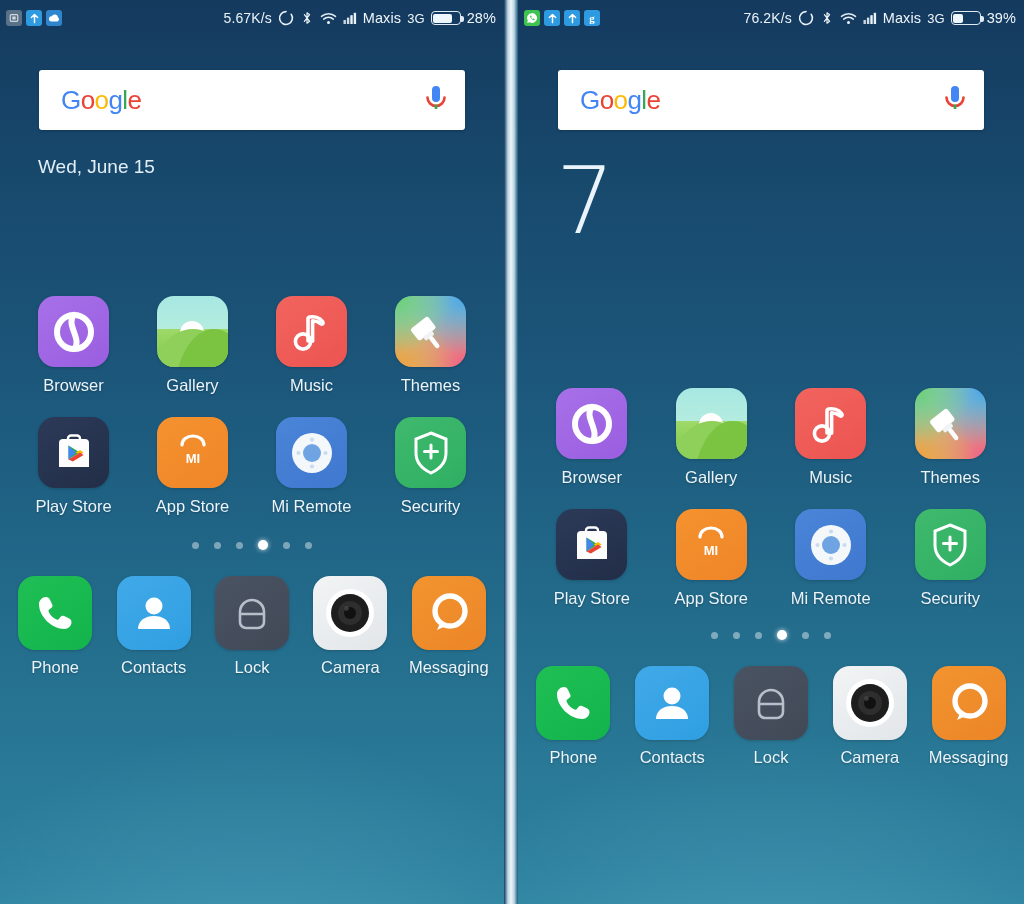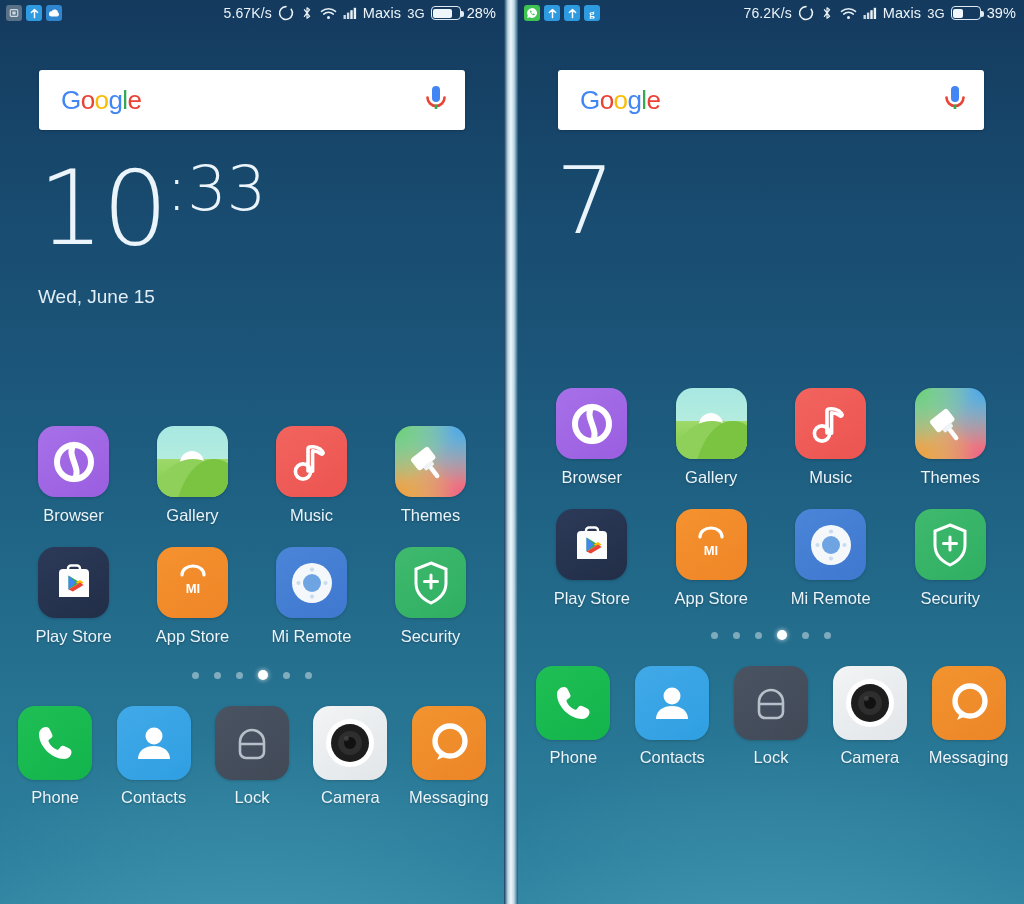--- a/index.html
+++ b/index.html
@@ -30,21 +30,21 @@
 
   
   .panel::after{
     content:""; position:absolute; inset:0; pointer-events:none;
     background:radial-gradient(ellipse 120% 60% at 50% 118%, rgba(140,220,235,.28) 0%, rgba(140,220,235,0) 62%);
   }
 
   
   .statusbar{
     position:relative; z-index:3;
-    height:26px; display:flex; align-items:flex-start;
+    height:26px; display:flex; align-items:flex-end;
     padding:5px 8px 0 6px; color:#e8f1f7;
     font-size:13.5px; letter-spacing:.1px;
   }
   .sb-left{ display:flex; align-items:center; gap:4px; }
   .sb-right{ margin-left:auto; display:flex; align-items:center; gap:6px; }
   .notif{
     width:16px; height:16px; border-radius:3px;
     display:flex; align-items:center; justify-content:center;
     font-size:10px; color:#fff; flex:0 0 auto;
   }
@@ -202,24 +202,20 @@
           <span class="g5">l</span>
           <span class="g6">e</span>
         </div>
         <span class="mic"><svg width="26" height="28" viewBox="0 0 26 28" xmlns="http://www.w3.org/2000/svg">
             <rect x="9" y="2" width="8" height="16" rx="4" fill="#4285f4"></rect>
             <path d="M4.5 13.5a8.5 8.5 0 0 0 17 0" fill="none" stroke="#ea4335" stroke-width="2.6" stroke-linecap="round"></path>
             <rect x="11.7" y="20.5" width="2.6" height="4.5" fill="#34a853"></rect>
           </svg></span>
       </div>
       <div class="clockwrap left">
-        <div class="bigtime">
-          <span class="hh">10</span>
-          <span class="mm">:33</span>
-        </div>
         <div class="dateline">Wed, June 15</div>
       </div>
       <div class="grid" style="margin-top:118px;row-gap:22px">
         <div class="app">
           <div class="icon ic-browser">
             <svg width="46" height="46" viewBox="0 0 46 46">
               <circle cx="23" cy="23" r="17" fill="none" stroke="#fff" stroke-width="6"></circle>
               <path d="M23 6 C14 15 32 31 23 40" fill="none" stroke="#fff" stroke-width="6" stroke-linecap="round"></path>
               <path d="M23 6 C14 15 32 31 23 40" fill="none" stroke="#a770e8" stroke-width="2.4" stroke-linecap="round" opacity="0"></path>
             </svg>

